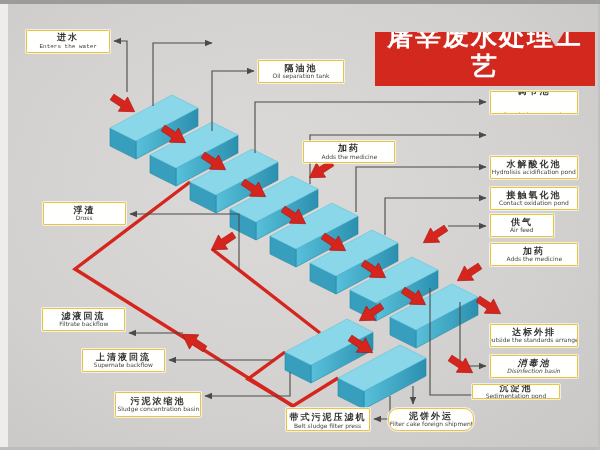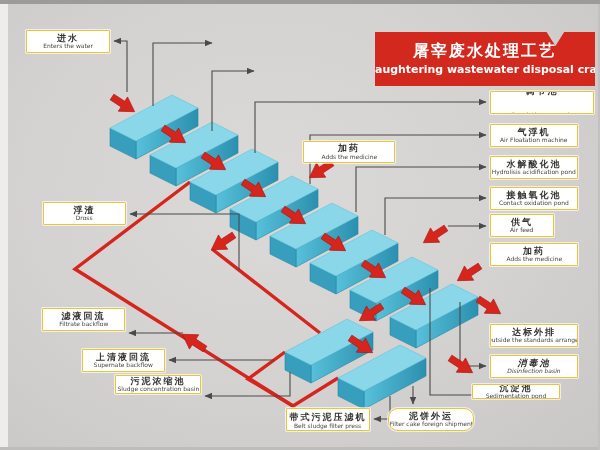--- a/index.html
+++ b/index.html
@@ -24,47 +24,47 @@
 
   .lbl{
     position:absolute;box-sizing:border-box;background:#fffffe;
     border:1.5px solid #e9c43c;border-radius:1px;
     display:flex;flex-direction:column;align-items:center;justify-content:center;
     text-align:center;overflow:hidden;box-shadow:0 0 0 1px rgba(255,255,255,.65);
   }
   .lbl .cn{font-size:9px;font-weight:bold;letter-spacing:2px;color:#333;line-height:1.2;white-space:nowrap;}
   .lbl .en{font-size:6.5px;color:#444;line-height:1.1;white-space:nowrap;transform:scale(.92);transform-origin:50% 50%;}
 
-  #lbl-jinshui{left:26px;top:30px;width:84px;height:23px;}
+  #lbl-jinshui{left:26px;top:30px;width:84px;height:23px;font-family:Liberation Mono, monospace;}
   #lbl-gezha{left:216px;top:32px;width:84px;height:23px;}
   #lbl-geyou{left:258px;top:60px;width:86px;height:23px;}
   #lbl-jiayao-mid{left:303px;top:141px;width:92px;height:22px;}
-  #lbl-tiaojie{left:490px;top:91px;width:104px;height:23px;gap:15px;}
+  #lbl-tiaojie{left:490px;top:91px;width:88px;height:23px;gap:15px;}
   #lbl-qifu{left:490px;top:124px;width:88px;height:23px;}
   #lbl-shuijie{left:490px;top:156px;width:88px;height:23px;}
   #lbl-jiechu{left:490px;top:187px;width:88px;height:23px;}
   #lbl-gongqi{left:490px;top:214px;width:64px;height:23px;}
   #lbl-jiayao-right{left:490px;top:243px;width:88px;height:23px;}
   #lbl-dabiao{left:490px;top:324px;width:88px;height:23px;}
   #lbl-xiaodu{left:490px;top:355px;width:88px;height:23px;font-style:italic;}
   #lbl-chendian{left:472px;top:384px;width:88px;height:15px;}
   #lbl-fuzha{left:43px;top:202px;width:83px;height:23px;}
   #lbl-lvye{left:42px;top:308px;width:83px;height:23px;}
   #lbl-shangqing{left:82px;top:349px;width:83px;height:23px;}
-  #lbl-wuni{left:115px;top:375px;width:86px;height:19px;}
+  #lbl-wuni{left:115px;top:392px;width:86px;height:25px;}
   #lbl-daishi{left:286px;top:408px;width:84px;height:23px;justify-content:flex-end;}
   #lbl-nibing{left:388px;top:408px;width:86px;height:23px;border-radius:10px;}
 
   #title-banner{
     position:absolute;left:375px;top:32px;width:220px;height:54px;
     background:#d3281e;color:#fff;text-align:center;box-sizing:border-box;
     clip-path:polygon(0 0,78% 0,82% 26%,86% 0,100% 0,100% 100%,0 100%);
     display:flex;flex-direction:column;align-items:center;justify-content:center;
   }
-  #title-banner .t-cn{font-size:16px;font-weight:bold;letter-spacing:2px;line-height:1.15;}
+  #title-banner .t-cn{font-size:26px;font-weight:bold;letter-spacing:2px;line-height:1.15;}
   #title-banner .t-en{font-size:11.5px;font-weight:bold;line-height:1.1;margin-top:2px;transform:scale(.95);white-space:nowrap;}
 </style>
 </head>
 <body>
 
 <div id="canvas">
 
   <svg class="underlay" width="600" height="450" viewBox="0 0 600 450">
     <defs>
       <linearGradient id="gFront" x1="0%" y1="0%" x2="100%" y2="0%">
@@ -138,31 +138,31 @@
       <use href="#rArrow" class="red" transform="translate(350,338) rotate(33)"></use>
       <use href="#rArrow" class="red" transform="translate(450,358) rotate(33)"></use>
       <use href="#rArrow" class="red" transform="translate(205,349) rotate(213)"></use>
     </g>
   </svg>
 
   <div class="lbl" id="lbl-jinshui">
     <span class="cn">进水</span>
     <span class="en">Enters the water</span>
   </div>
+  <div class="lbl" id="lbl-geyou">
+    <span class="cn">隔油池</span>
+    <span class="en">Oil separation tank</span>
+  </div>
   <div class="lbl" id="lbl-jiayao-mid">
     <span class="cn">加药</span>
     <span class="en">Adds the medicine</span>
   </div>
   <div class="lbl" id="lbl-tiaojie">
     <span class="cn">调节池</span>
     <span class="en">Regulating reservoir</span>
-  </div>
-  <div class="lbl" id="lbl-qifu">
-    <span class="cn">气浮机</span>
-    <span class="en">Air Floatation machine</span>
   </div>
   <div class="lbl" id="lbl-jiechu">
     <span class="cn">接触氧化池</span>
     <span class="en">Contact oxidation pond</span>
   </div>
   <div class="lbl" id="lbl-shuijie">
     <span class="cn">水解酸化池</span>
     <span class="en">Hydrolisis acidification pond</span>
   </div>
   <div class="lbl" id="lbl-gongqi">

